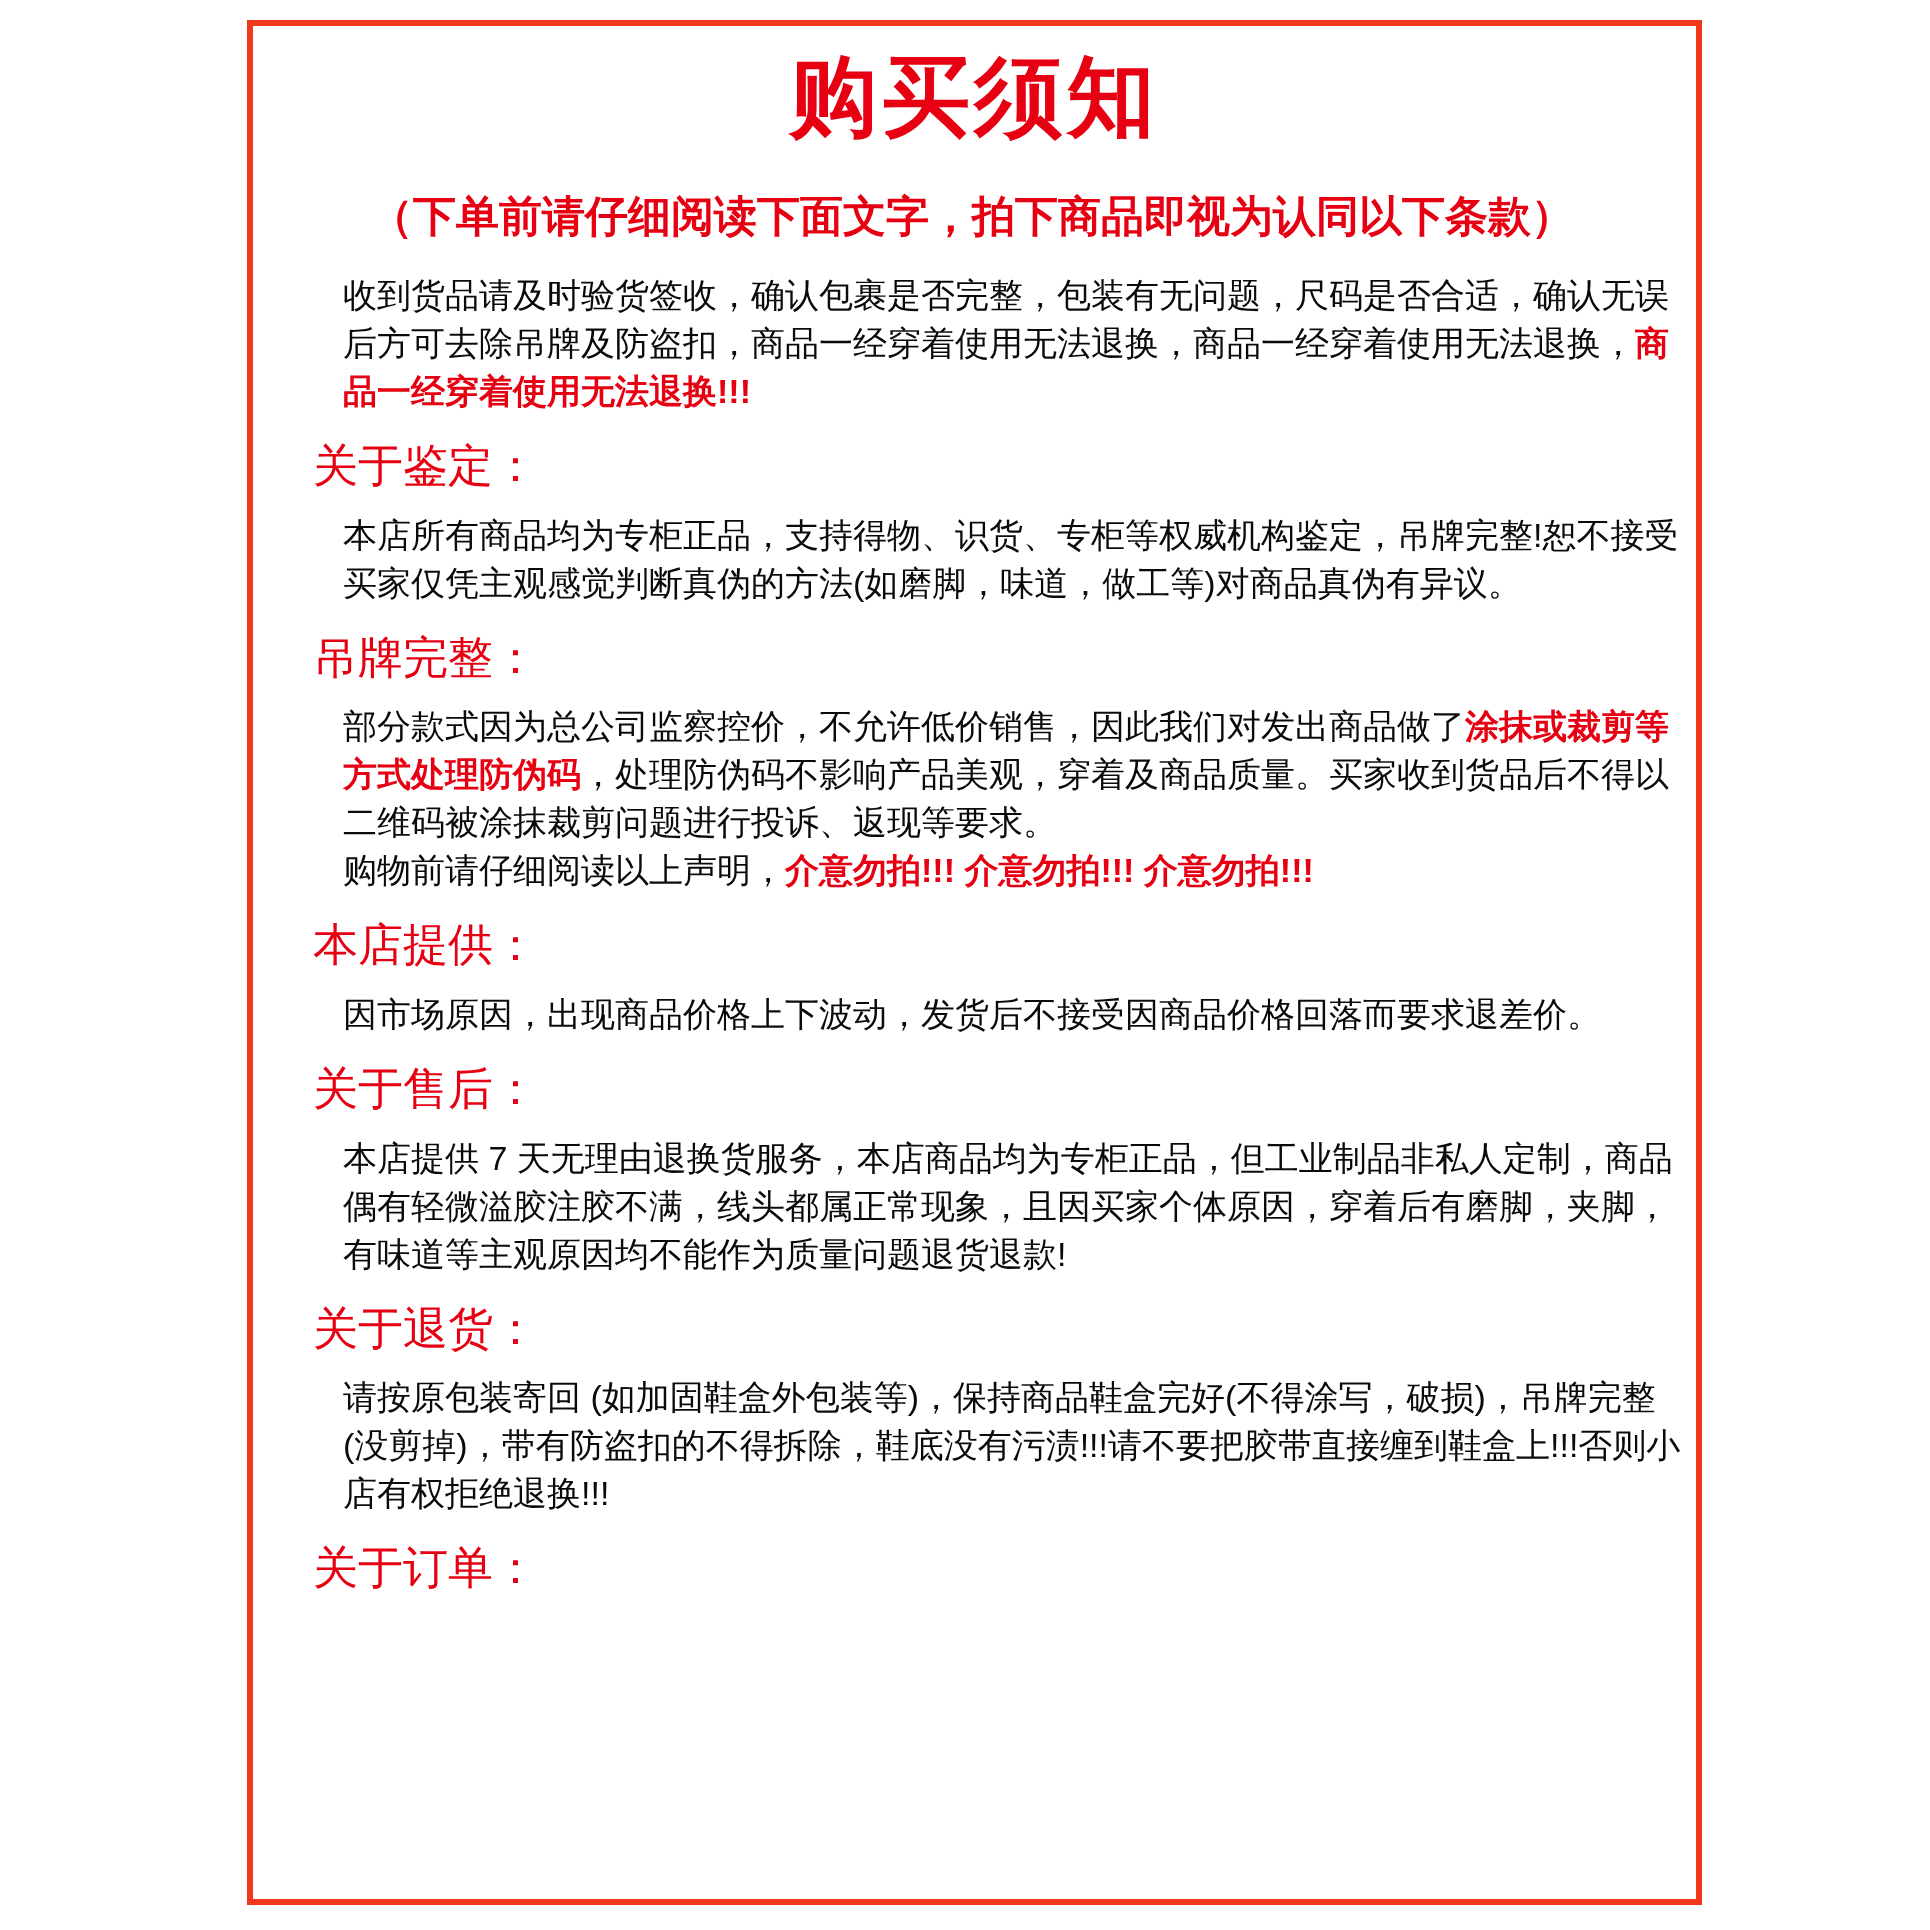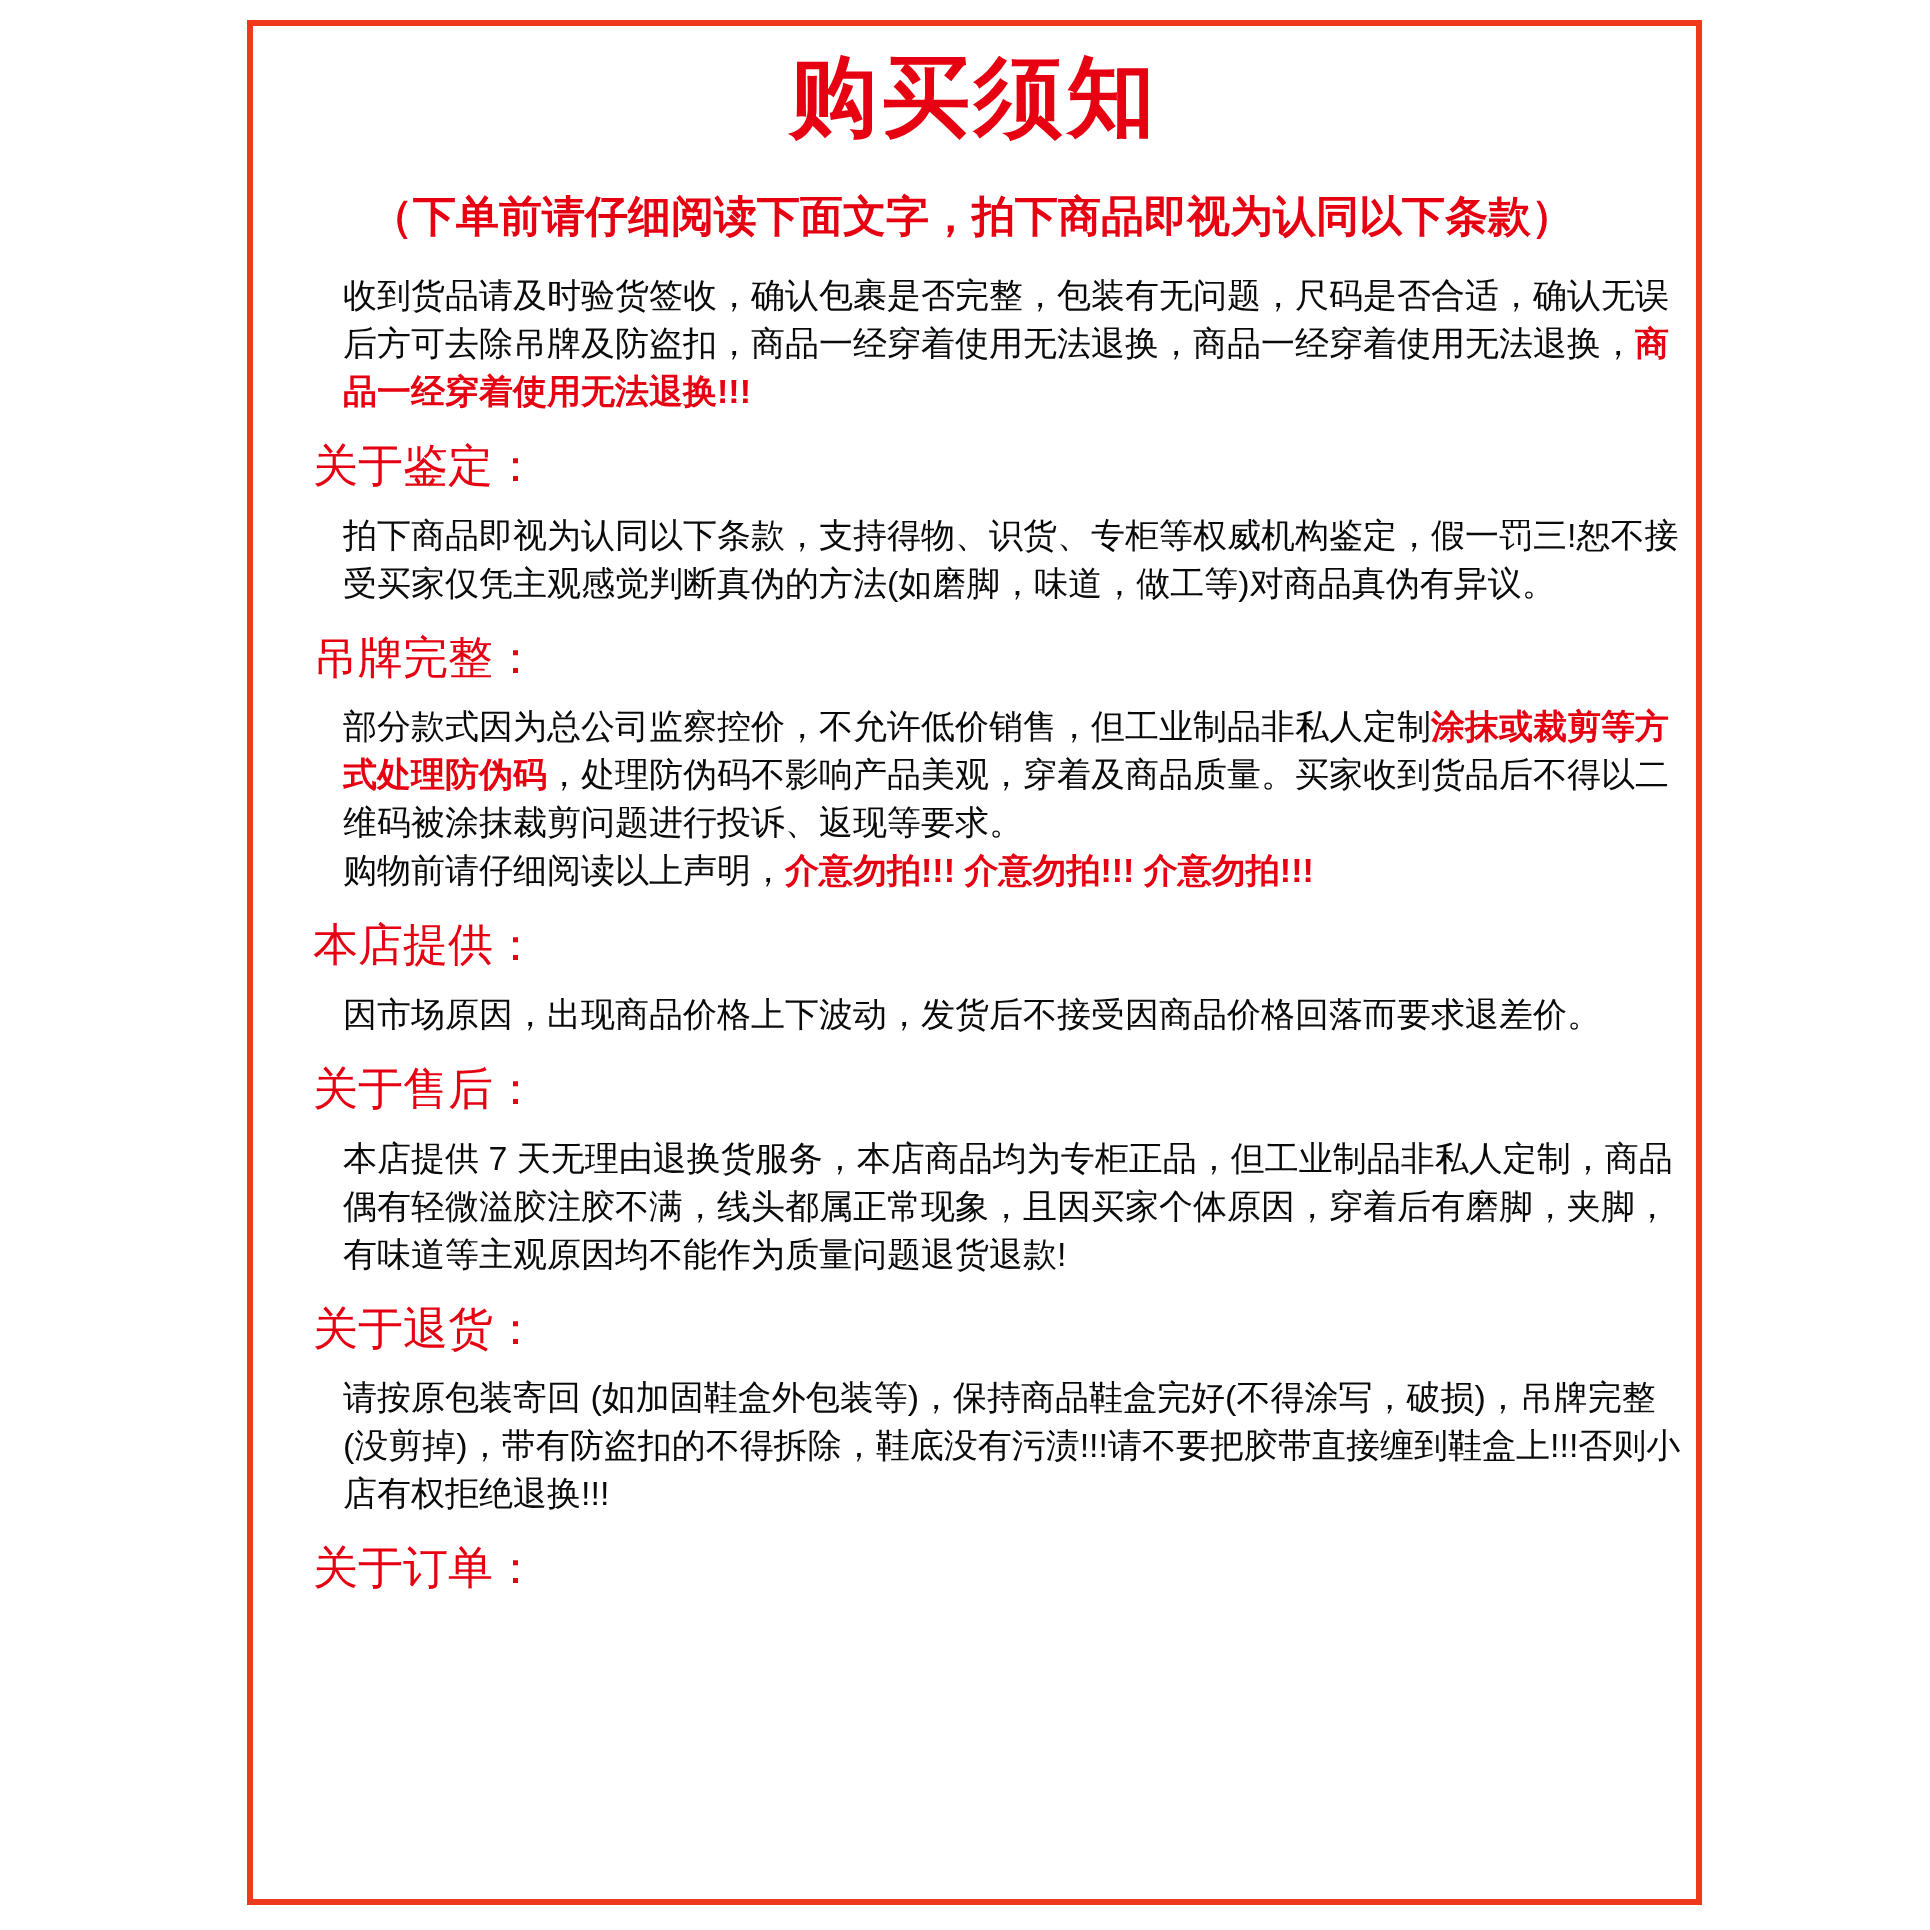--- a/index.html
+++ b/index.html
@@ -79,23 +79,23 @@
 <div class="page">
   <div class="frame">
     <h1 class="title">购买须知</h1>
     <div class="subtitle">（下单前请仔细阅读下面文字，拍下商品即视为认同以下条款）</div>
     <div class="content">
       <div class="intro" id="intro">
           <div class="para"><span>收到货品请及时验货签收，确认包裹是否完整，包装有无问题，尺码是否合适，确认无误后方可去除吊牌及防盗扣，商品一经穿着使用无法退换，商品一经穿着使用无法退换，</span><span class="red">商品一经穿着使用无法退换!!!</span></div>
         </div>
       <div id="sections">
           <div class="heading">关于鉴定：</div>
-          <div class="para"><span>拍下商品即视为认同以下条款，支持得物、识货、专柜等权威机构鉴定，假一罚三!恕不接受买家仅凭主观感觉判断真伪的方法(如磨脚，味道，做工等)对商品真伪有异议。</span></div>
+          <div class="para"><span>本店所有商品均为专柜正品，支持得物、识货、专柜等权威机构鉴定，吊牌完整!恕不接受买家仅凭主观感觉判断真伪的方法(如磨脚，味道，做工等)对商品真伪有异议。</span></div>
           <div class="heading">吊牌完整：</div>
-          <div class="para"><span>部分款式因为总公司监察控价，不允许低价销售，但工业制品非私人定制</span><span class="red">涂抹或裁剪等方式处理防伪码</span><span>，处理防伪码不影响产品美观，穿着及商品质量。买家收到货品后不得以二维码被涂抹裁剪问题进行投诉、返现等要求。</span></div>
+          <div class="para"><span>部分款式因为总公司监察控价，不允许低价销售，因此我们对发出商品做了</span><span class="red">涂抹或裁剪等方式处理防伪码</span><span>，处理防伪码不影响产品美观，穿着及商品质量。买家收到货品后不得以二维码被涂抹裁剪问题进行投诉、返现等要求。</span></div>
           <div class="para"><span>购物前请仔细阅读以上声明，</span><span class="red">介意勿拍!!!  介意勿拍!!!  介意勿拍!!!</span></div>
           <div class="heading">本店提供：</div>
           <div class="para"><span>因市场原因，出现商品价格上下波动，发货后不接受因商品价格回落而要求退差价。</span></div>
           <div class="heading">关于售后：</div>
           <div class="para"><span>本店提供 7 天无理由退换货服务，本店商品均为专柜正品，但工业制品非私人定制，商品偶有轻微溢胶注胶不满，线头都属正常现象，且因买家个体原因，穿着后有磨脚，夹脚，有味道等主观原因均不能作为质量问题退货退款!</span></div>
           <div class="heading">关于退货：</div>
           <div class="para"><span>请按原包装寄回 (如加固鞋盒外包装等)，保持商品鞋盒完好(不得涂写，破损)，吊牌完整(没剪掉)，带有防盗扣的不得拆除，鞋底没有污渍!!!请不要把胶带直接缠到鞋盒上!!!否则小店有权拒绝退换!!!</span></div>
           <div class="heading">关于订单：</div>
         </div>
     </div>

